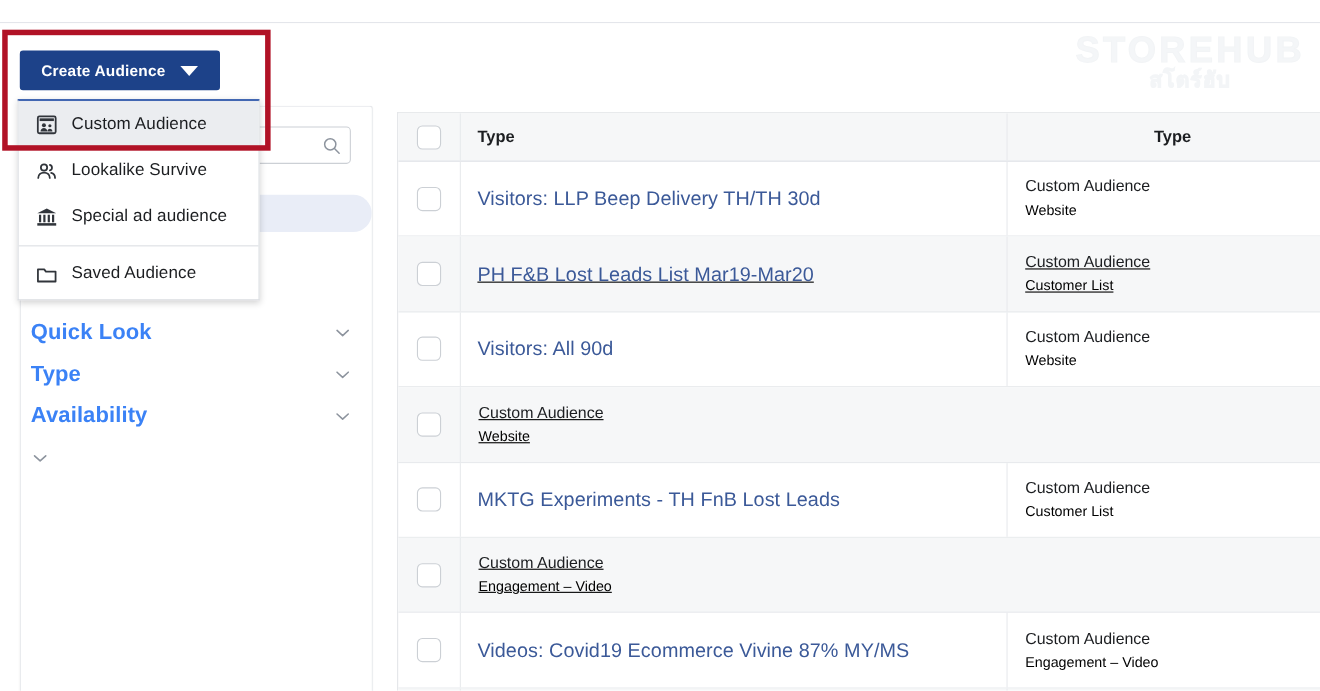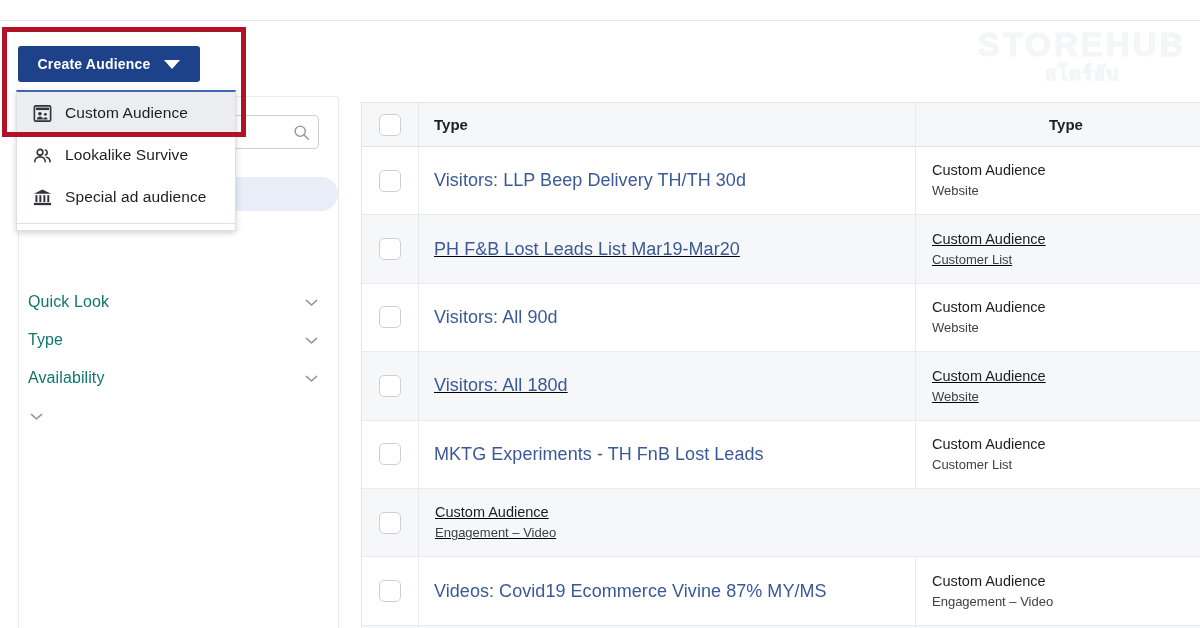--- a/index.html
+++ b/index.html
@@ -117,23 +117,24 @@
   .filter-row {
     height: 38px;
     display: flex;
     align-items: center;
     padding: 0 18px 0 9px;
     box-sizing: border-box;
     cursor: pointer;
   }
   .filter-row .flabel {
     flex: 1;
-    font-size: 16px;
-    color: #0f766e;
+    font-size: 20px;
+    color: #3b82f6;
     letter-spacing: 0.1px;
+    font-weight: bold;
   }
   .chev {
     width: 17px; height: 17px;
     flex: none;
   }
   .chev svg { display:block; }
 
   
   #table-card {
     position: absolute;
@@ -207,21 +208,21 @@
     padding-left: 16px;
     box-sizing: border-box;
   }
   .type-main {
     font-size: 14.5px;
     color: #1c1e21;
     line-height: 1.45;
   }
   .type-sub {
     font-size: 13px;
-    color: #404040;
+    color: #000000;
     line-height: 1.5;
   }
 
   
   #create-btn {
     position: absolute;
     left: 18px;
     top: 46px;
     width: 182px;
     height: 36px;
@@ -411,23 +412,20 @@
       </div>
       <div class="cell-type">
         <span class="type-main">Custom Audience</span>
         <span class="type-sub">Website</span>
       </div>
     </div>
 
     <div class="trow body alt">
       <div class="cell-check">
         <div class="cbox"></div>
-      </div>
-      <div class="cell-name">
-        <span class="name-link">Visitors: All 180d</span>
       </div>
       <div class="cell-type">
         <span class="type-main">Custom Audience</span>
         <span class="type-sub">Website</span>
       </div>
     </div>
 
     <div class="trow body">
       <div class="cell-check">
         <div class="cbox"></div>
@@ -513,17 +511,25 @@
           <rect x="11.9" y="8.6" width="2.1" height="7.2" fill="#31353b"></rect>
           <rect x="16" y="8.6" width="2.1" height="7.2" fill="#31353b"></rect>
           <rect x="2" y="16.6" width="18" height="2.4" fill="#31353b"></rect>
         </svg>
       </span>
       <span class="dd-label">Special ad audience</span>
     </div>
 
     <div class="dd-sep"></div>
 
+    <div class="dd-item">
+      <span class="dd-icon">
+        <svg viewBox="0 0 22 22" width="21" height="21">
+          <path d="M2.6 6.2h6l1.6 2.1h9.2v9.4H2.6z" fill="none" stroke="#31353b" stroke-width="1.7" stroke-linejoin="round"></path>
+        </svg>
+      </span>
+      <span class="dd-label">Saved Audience</span>
+    </div>
   </div>
 
   <div id="annot"></div>
 
 </div>
 
 </body></html>

